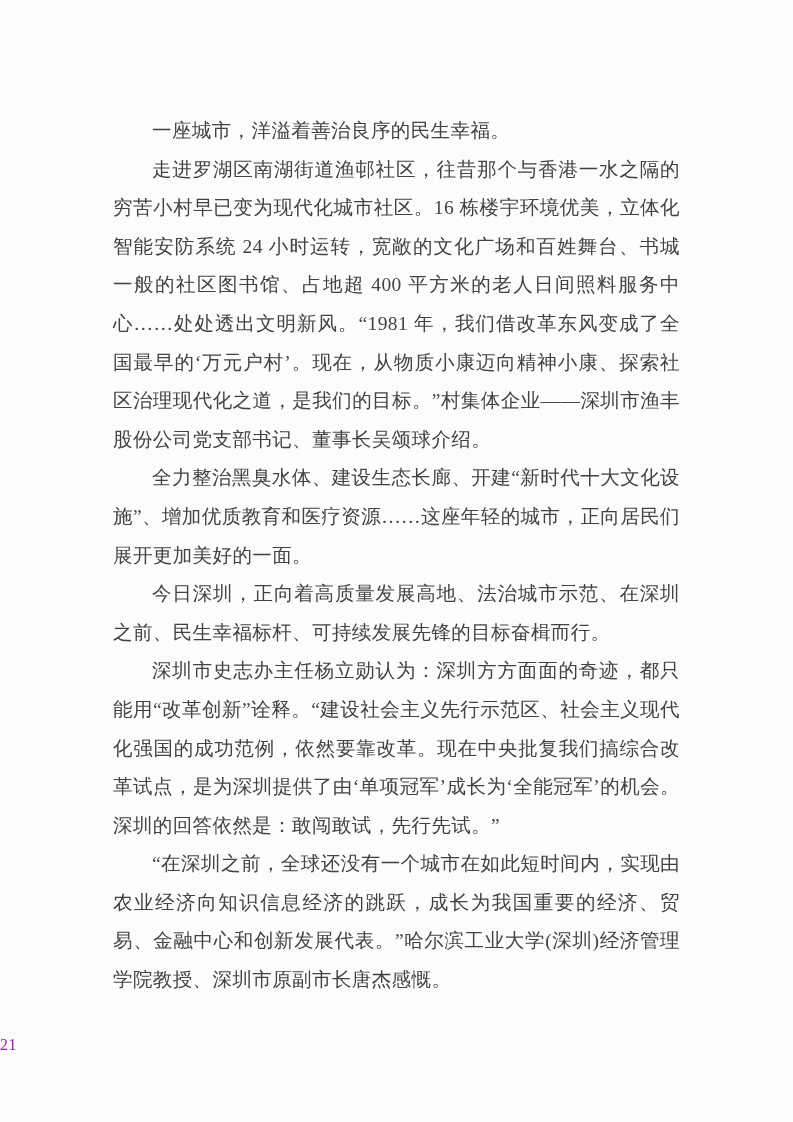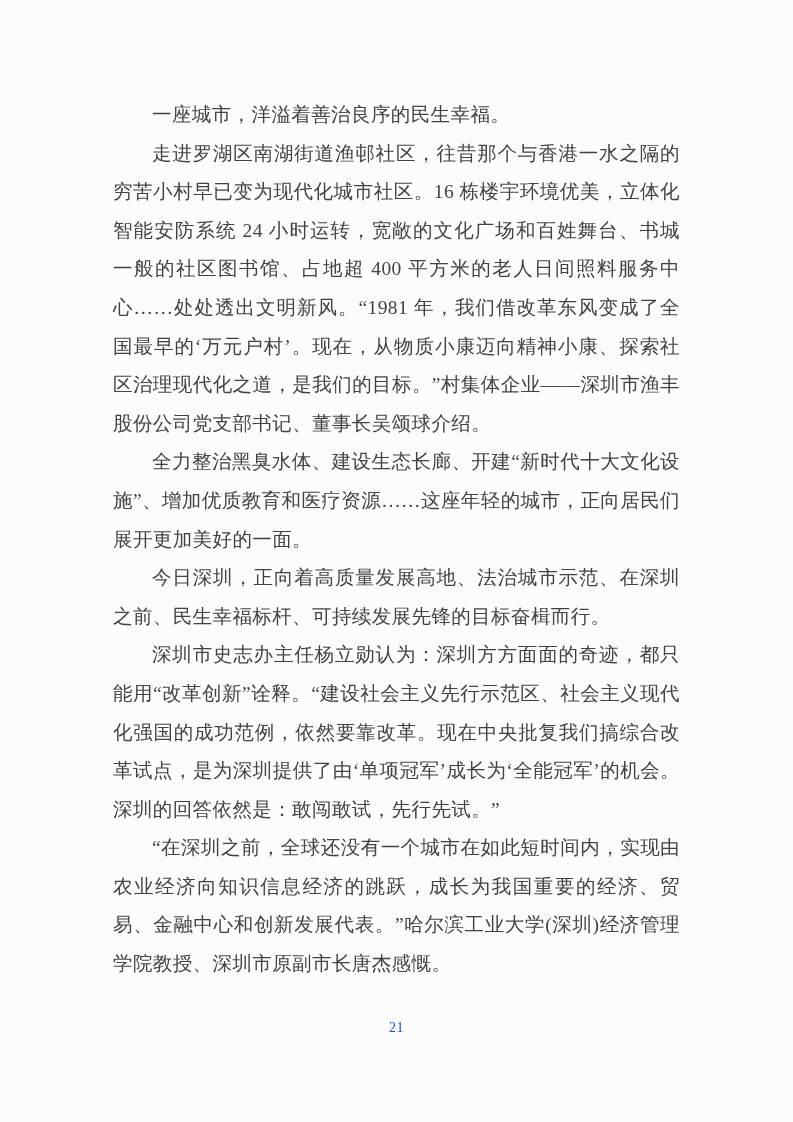--- a/index.html
+++ b/index.html
@@ -10,21 +10,21 @@
     width: 793px;
     height: 1122px;
     position: relative;
     background: #fcfcfc;
     font-family: "Liberation Serif", "DejaVu Serif", serif;
     overflow: hidden;
   }
   .page {
     position: absolute;
     left: 0;
-    top: 0;
+    top: 16px;
     width: 793px;
     height: 962px;
     background: #fcfcfc;
   }
   .text-block {
     position: absolute;
     left: 113px;
     top: 96px;
     width: 567px;
     font-size: 19.5px;
@@ -38,24 +38,23 @@
   .text-block p {
     margin: 0;
     padding: 0;
     text-indent: 2em;
   }
   .page-number {
     position: absolute;
     top: 1020px;
     left: 0;
     width: 793px;
-    text-align: center;
-    font-size: 14px;
+    font-size: 16px;
     letter-spacing: 0.5px;
-    color: #1d4ed8;
+    color: #a21caf;
     font-family: "Liberation Serif", "DejaVu Serif", serif;
   }
 </style>
 </head>
 <body>
 
 <div class="page">
   <div class="text-block">
     <p>一座城市，洋溢着善治良序的民生幸福。</p>
     <p>走进罗湖区南湖街道渔邨社区，往昔那个与香港一水之隔的穷苦小村早已变为现代化城市社区。16 栋楼宇环境优美，立体化智能安防系统 24 小时运转，宽敞的文化广场和百姓舞台、书城一般的社区图书馆、占地超 400 平方米的老人日间照料服务中心……处处透出文明新风。“1981 年，我们借改革东风变成了全国最早的‘万元户村’。现在，从物质小康迈向精神小康、探索社区治理现代化之道，是我们的目标。”村集体企业——深圳市渔丰股份公司党支部书记、董事长吴颂球介绍。</p>

